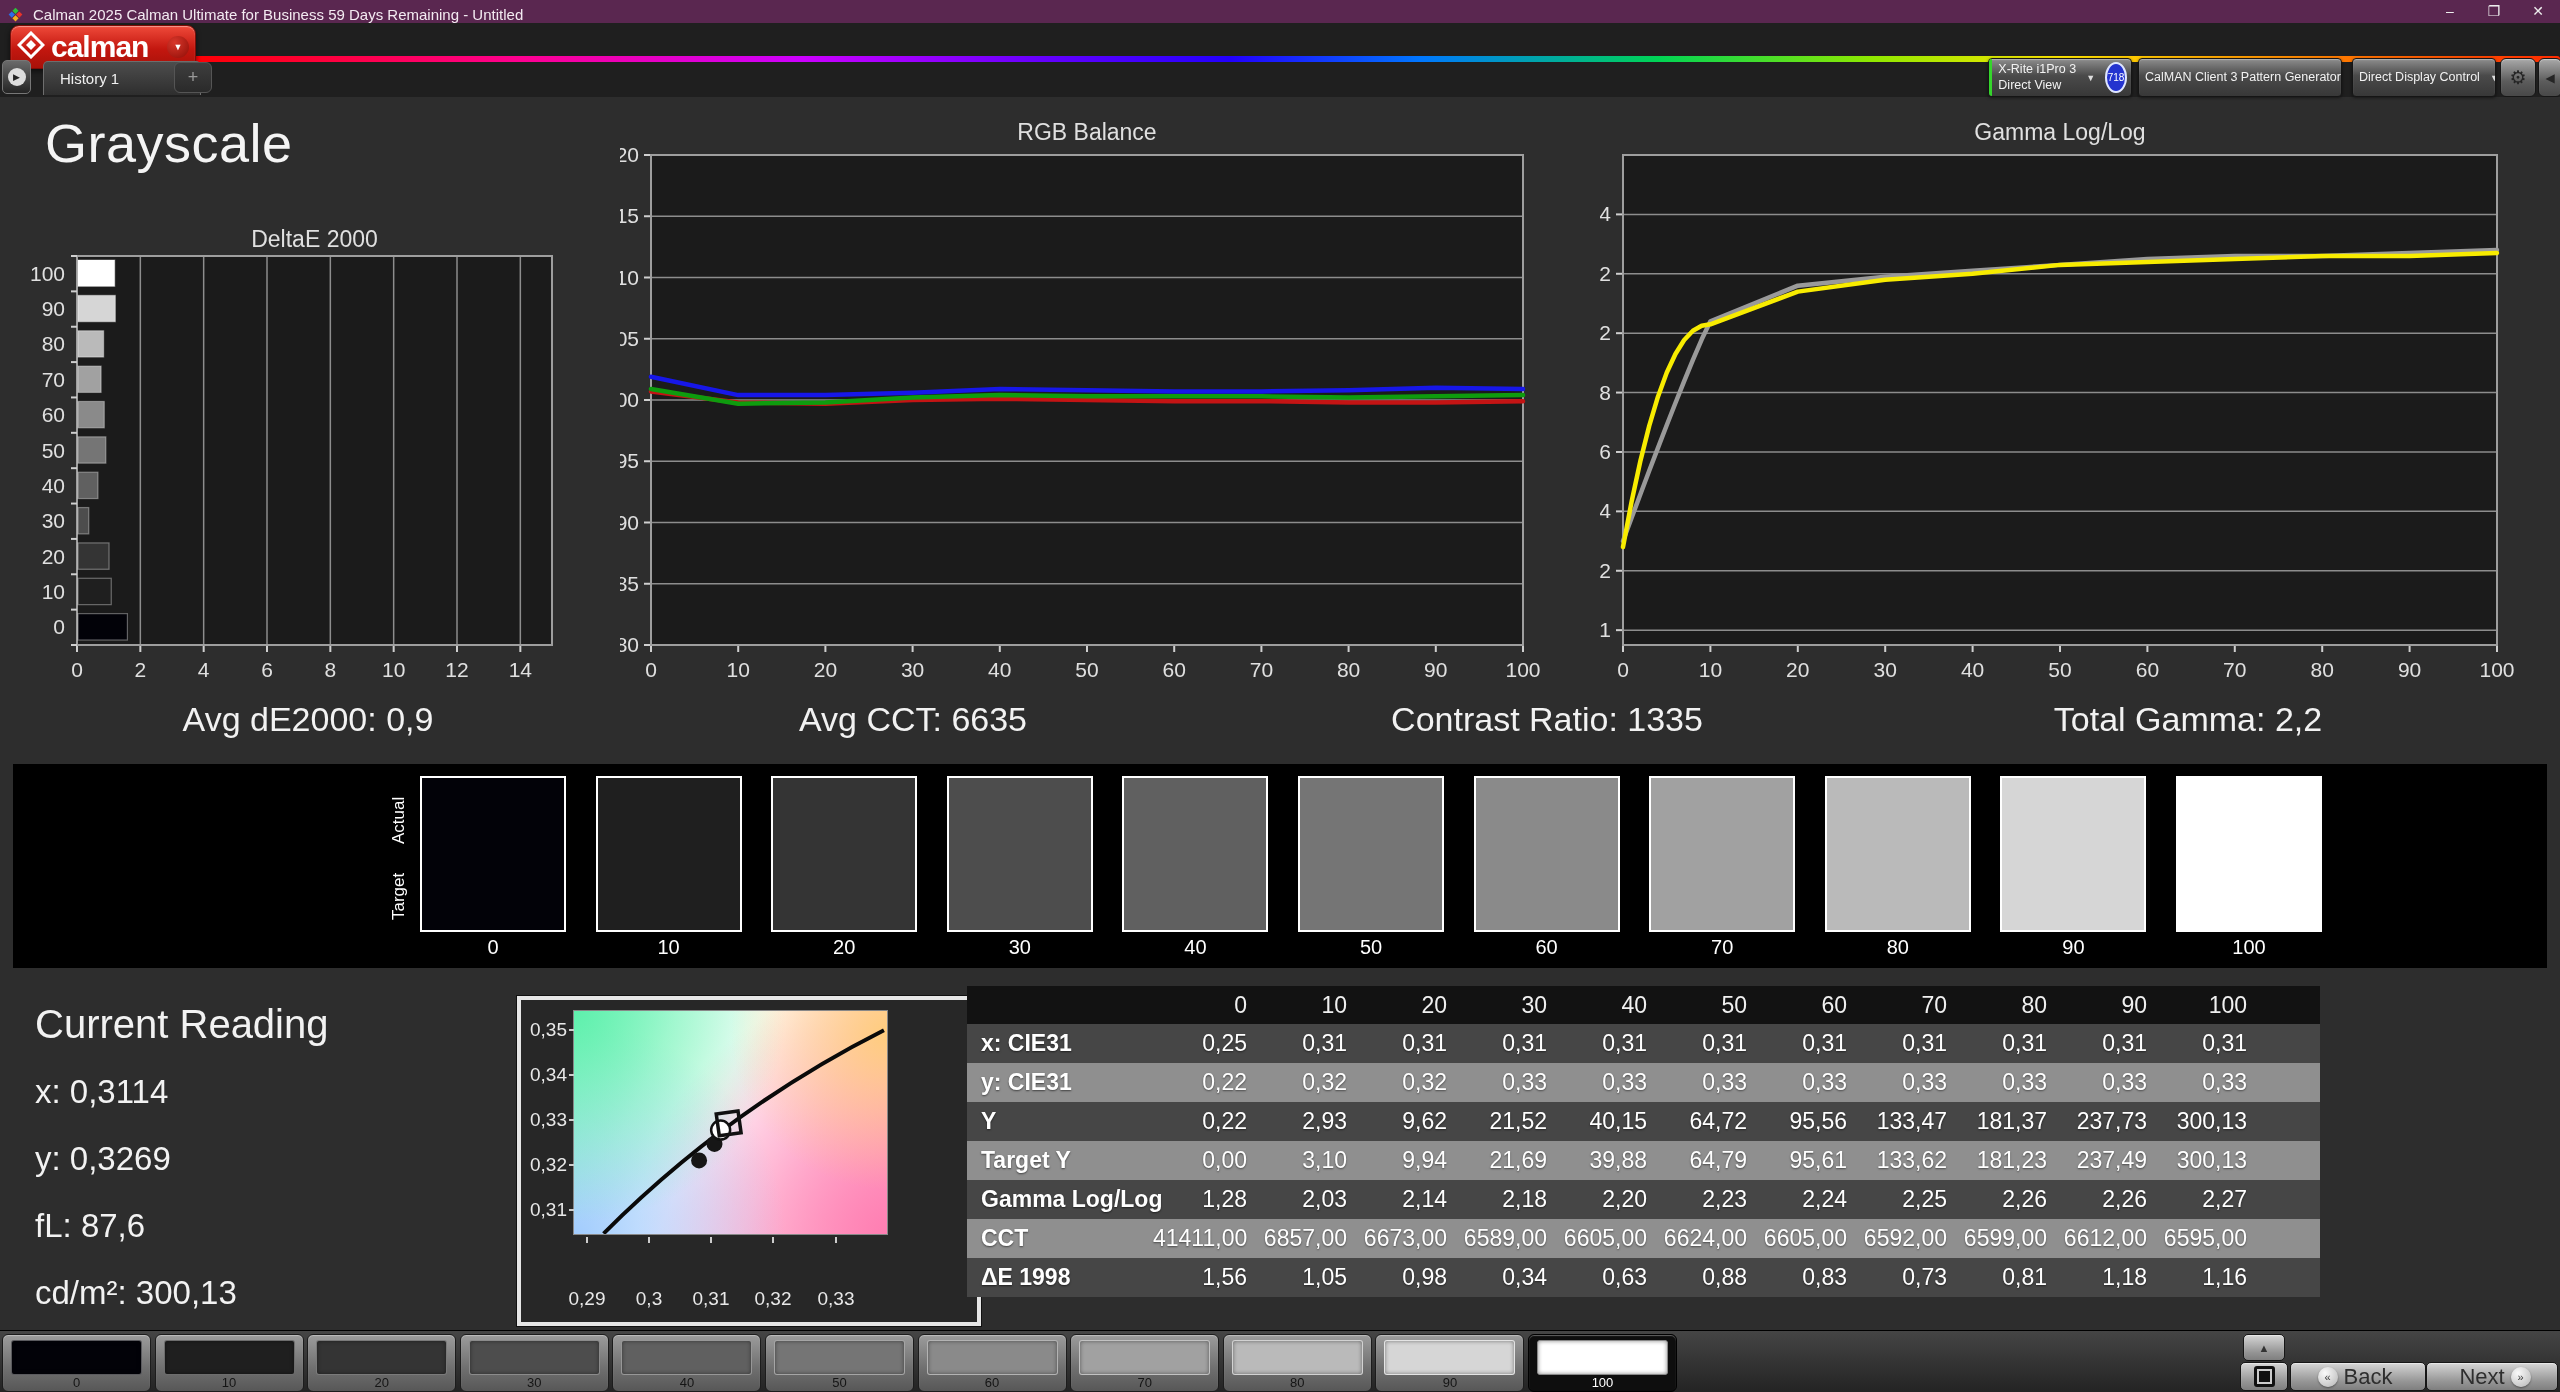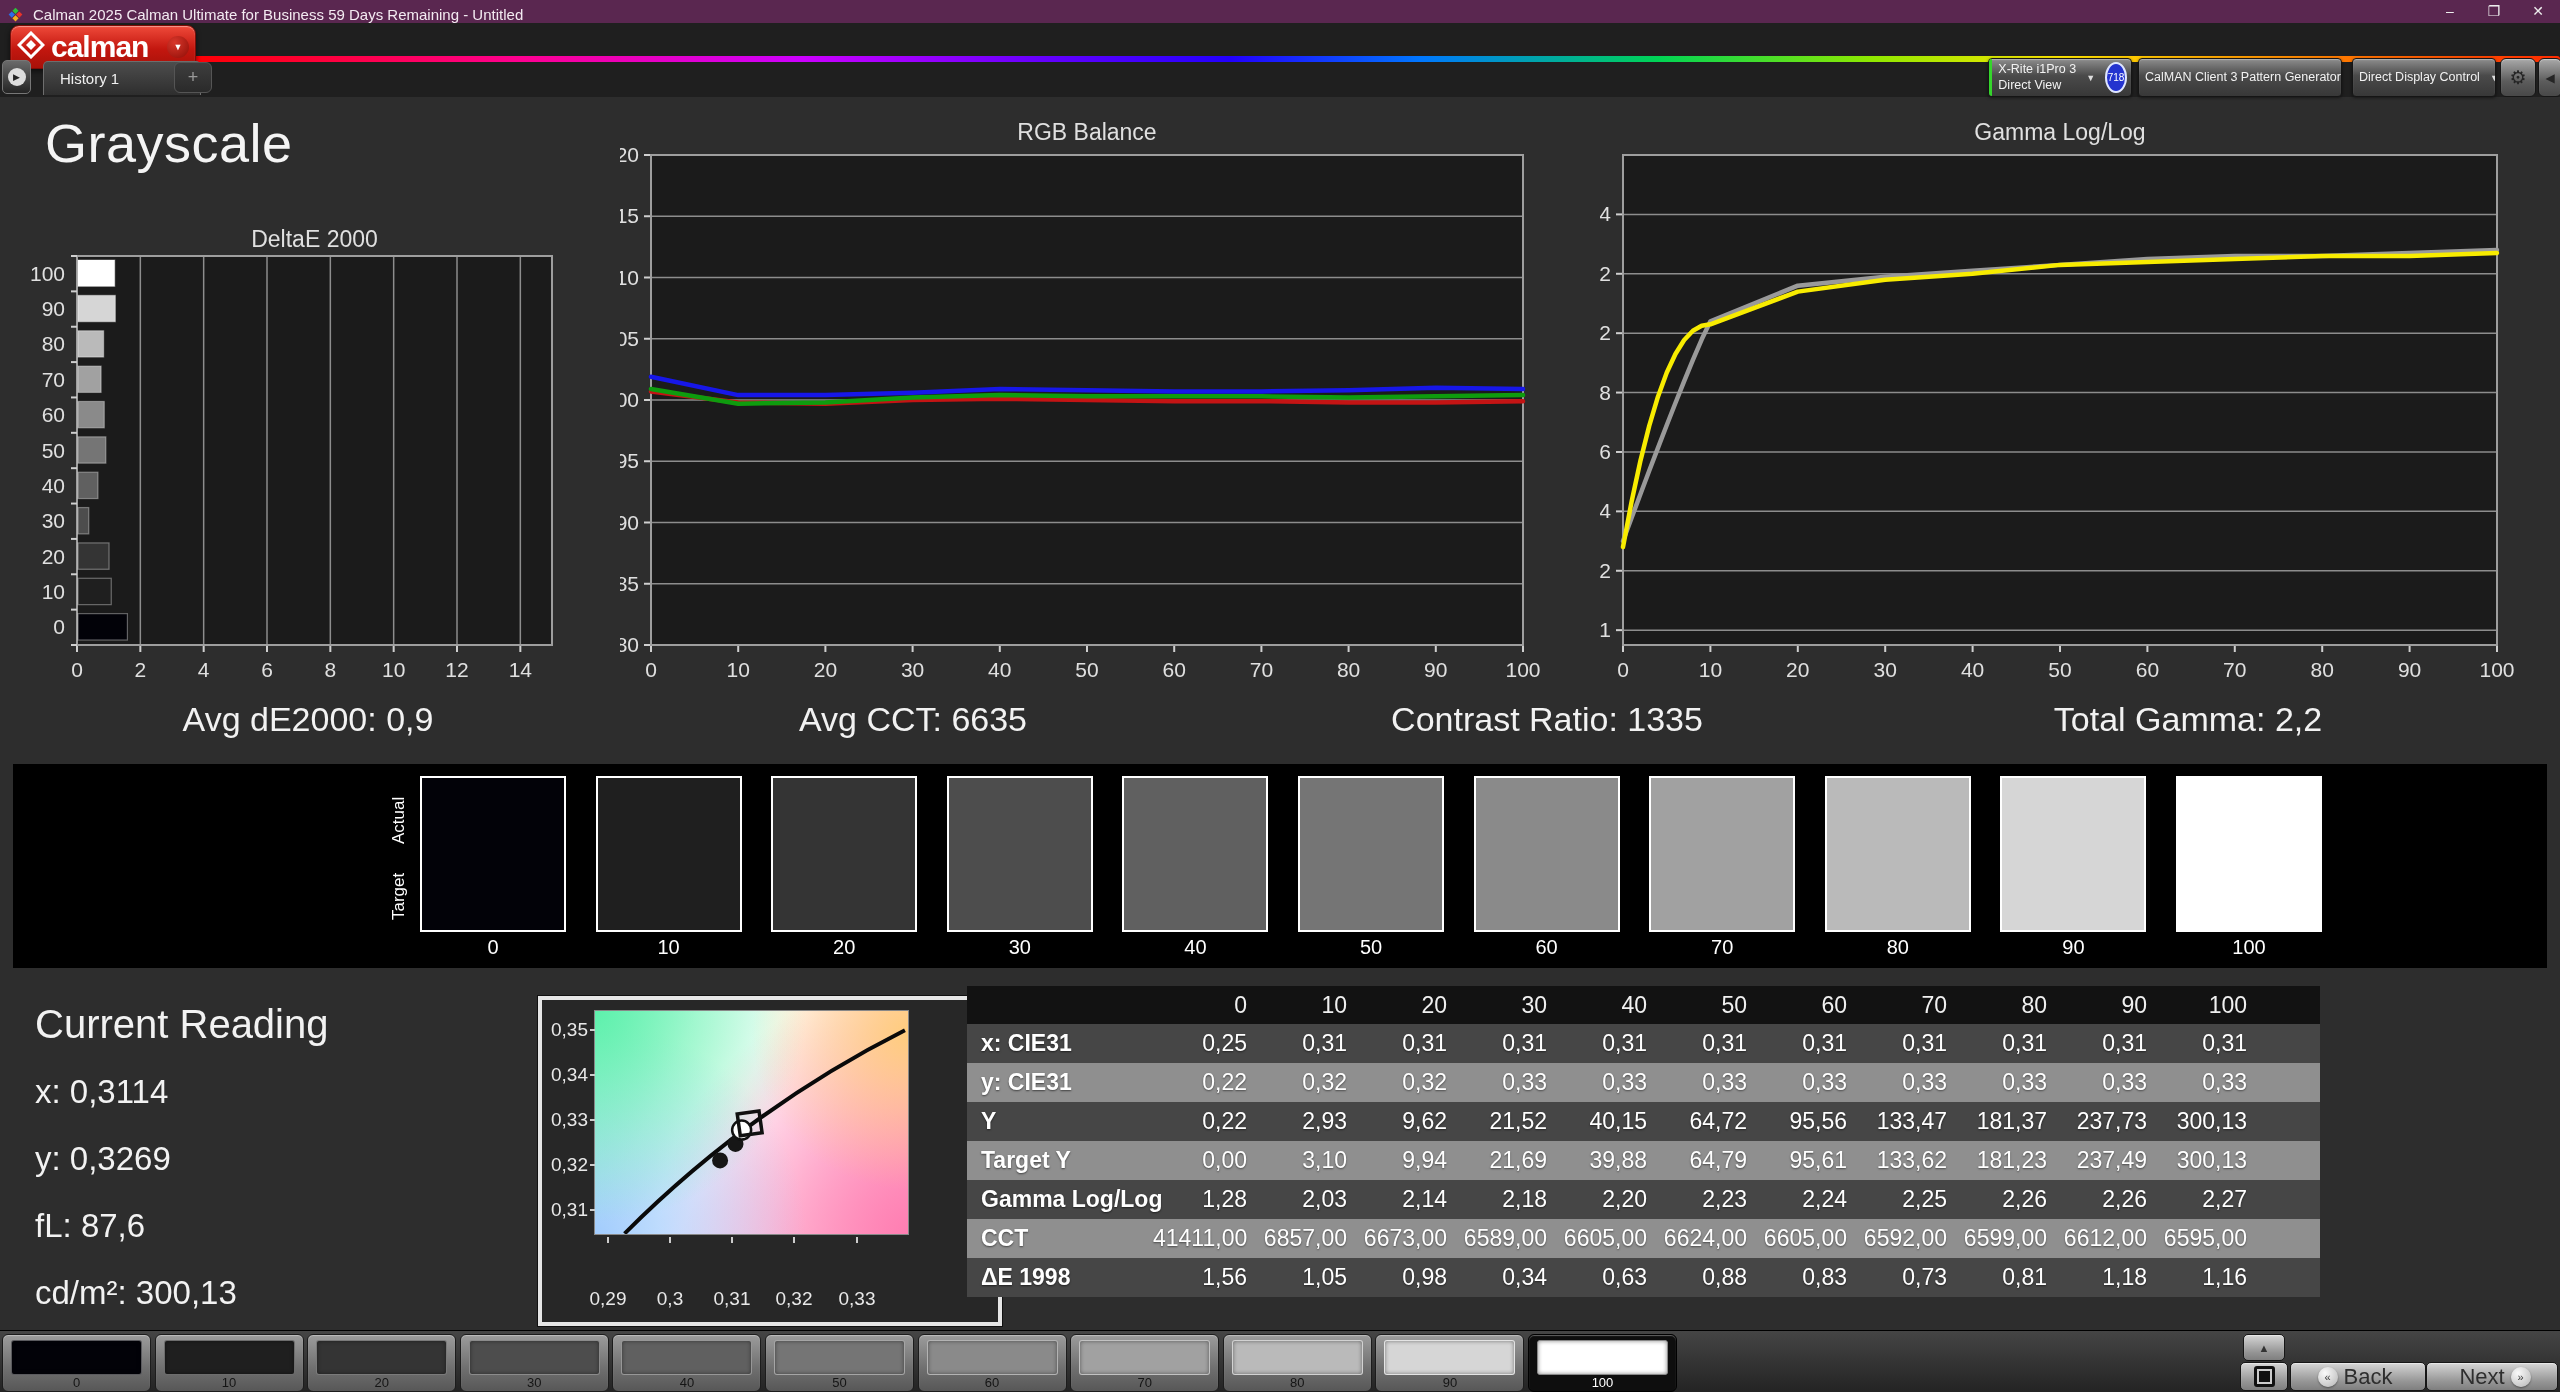--- a/index.html
+++ b/index.html
@@ -56,21 +56,21 @@
   .strip{position:absolute;left:13px;top:764px;width:2534px;height:204px;background:#000;}
   .strip .vlab{position:absolute;color:#fff;font-size:17px;writing-mode:vertical-rl;transform:rotate(180deg);
     left:376px;text-align:center;}
   .strip .sw{position:absolute;top:12px;width:146px;height:156px;border:2px solid #fff;box-sizing:border-box;}
   .strip .swLab{position:absolute;top:172px;width:150px;text-align:center;color:#fff;font-size:20px;}
   
   .reading{position:absolute;left:35px;top:1002px;color:#f2f2f2;}
   .reading h2{margin:0 0 26px 0;font-size:40px;font-weight:400;}
   .reading .ln{font-size:33px;margin-bottom:29px;}
   
-  .ciePanel{position:absolute;left:538px;top:996px;width:464px;height:330px;box-sizing:border-box;
+  .ciePanel{position:absolute;left:517px;top:996px;width:464px;height:330px;box-sizing:border-box;
     background:#272727;border:4px solid #e6e6e6;box-shadow:0 0 0 1px #111;}
   .ciePlot{position:absolute;left:52px;top:10px;width:315px;height:225px;border:1px solid #888;box-sizing:border-box;
     background-color:#fff;
     background-image:
       radial-gradient(circle at 100% 10%, rgba(255,205,120,.95), rgba(255,220,150,0) 42%),
       radial-gradient(circle at 0% 0%, rgba(90,240,170,.95), rgba(90,240,170,0) 55%),
       radial-gradient(circle at 0% 100%, rgba(150,195,255,.85), rgba(150,195,255,0) 55%),
       radial-gradient(circle at 100% 100%, rgba(255,120,175,.9), rgba(255,120,175,0) 65%),
       linear-gradient(115deg,#aef7d9 0%,#e8fff4 25%,#ffffff 45%,#ffe9f2 65%,#ffb3cd 100%);}
   .ciePanel .yt{position:absolute;width:46px;text-align:right;color:#e8e8e8;font-size:19px;}

